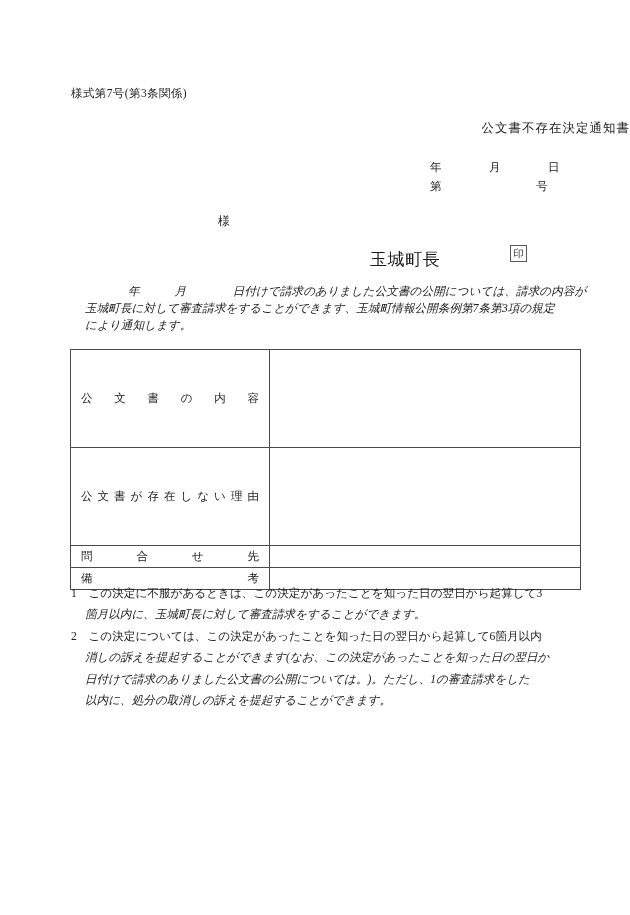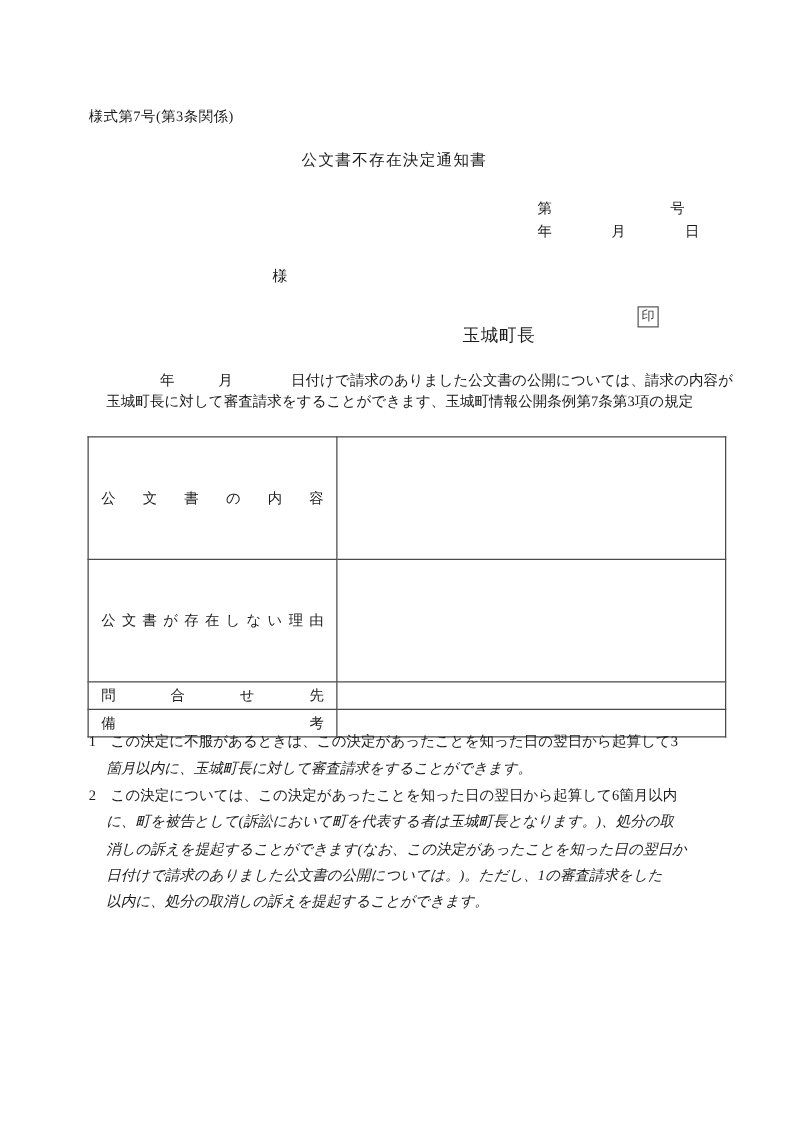--- a/index.html
+++ b/index.html
@@ -34,21 +34,21 @@
     letter-spacing: 0.4px;
     white-space: nowrap;
   }
 
   
   .doc-title {
     position: absolute;
     left: 0;
     top: 120px;
     width: 630px;
-    text-align: center;
+    text-align: right;
     font-size: 12.5px;
     letter-spacing: 1.0px;
     text-indent: 1.0px;
     font-family: Liberation Serif, serif;
   }
 
   
   .meta-block {
     position: absolute;
     left: 430px;
@@ -74,22 +74,22 @@
   .issuer-row {
     position: absolute;
     left: 370px;
     top: 248px;
     width: 190px;
     height: 20px;
   }
   .issuer-name {
     position: absolute;
     left: 0;
-    top: 12px;
-    font-size: 14px;
+    top: 0;
+    font-size: 17px;
     letter-spacing: 0.6px;
     white-space: nowrap;
   }
   .seal-box {
     position: absolute;
     left: 140px;
     top: -3px;
     width: 17px;
     height: 17px;
     border: 1px solid #5a5a5a;
@@ -97,24 +97,25 @@
     line-height: 16px;
     text-align: center;
     color: #3c3c3c;
     box-sizing: border-box;
   }
 
   
   .body-para {
     position: absolute;
     left: 71px;
-    top: 296px;
+    top: 283px;
     width: 490px;
     font-size: 11.6px;
     line-height: 17.1px;
+    font-style: italic;
   }
   .body-line {
     white-space: pre;
     letter-spacing: 0.05px;
   }
   .body-line.l1 { padding-left: 57px; }
   .body-line.l2 { padding-left: 14px; }
   .body-line.l3 { padding-left: 14px; }
 
   
@@ -172,34 +173,35 @@
 </head>
 <body>
 
 <div class="page">
 
   <div class="form-no">様式第7号(第3条関係)</div>
 
   <div class="doc-title">公文書不存在決定通知書</div>
 
   <div class="meta-block">
+    <div class="meta-line">年　　　　月　　　　日</div>
     <div class="meta-line">第　　　　　　　　号</div>
-    <div class="meta-line">年　　　　月　　　　日</div>
   </div>
 
   <div class="addressee">様</div>
 
   <div class="issuer-row">
     <div class="issuer-name">玉城町長</div>
     <div class="seal-box">印</div>
   </div>
 
   <div class="body-para">
     <div class="body-line l1">年　　　月　　　　日付けで請求のありました公文書の公開については、請求の内容が</div>
     <div class="body-line l2">玉城町長に対して審査請求をすることができます、玉城町情報公開条例第7条第3項の規定</div>
+    <div class="body-line l3">により通知します。</div>
   </div>
 
   <table class="form-table">
     <tbody>
       <tr class="row-tall">
         <td class="label-cell">
           <div class="spread">
               <span>公</span>
               <span>文</span>
               <span>書</span>
@@ -251,20 +253,19 @@
     </tbody>
   </table>
 
   <div class="notes">
     <div class="note">
       <div class="note-line first">1　この決定に不服があるときは、この決定があったことを知った日の翌日から起算して3</div>
       <div class="note-line cont">箇月以内に、玉城町長に対して審査請求をすることができます。</div>
     </div>
     <div class="note">
       <div class="note-line first">2　この決定については、この決定があったことを知った日の翌日から起算して6箇月以内</div>
-      <div class="note-line cont">に、町を被告として(訴訟において町を代表する者は玉城町長となります。)、処分の取</div>
       <div class="note-line cont">消しの訴えを提起することができます(なお、この決定があったことを知った日の翌日か</div>
       <div class="note-line cont">日付けで請求のありました公文書の公開については。)。ただし、1の審査請求をした</div>
       <div class="note-line cont">以内に、処分の取消しの訴えを提起することができます。</div>
     </div>
   </div>
 
 </div>
 
 </body></html>

